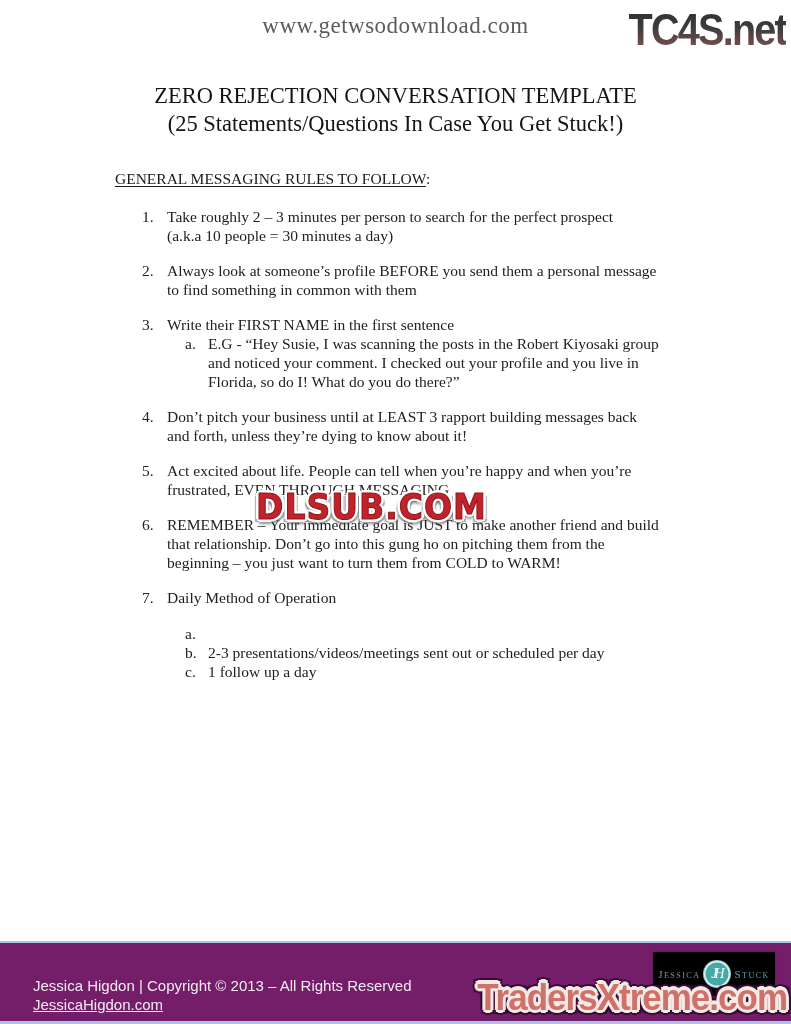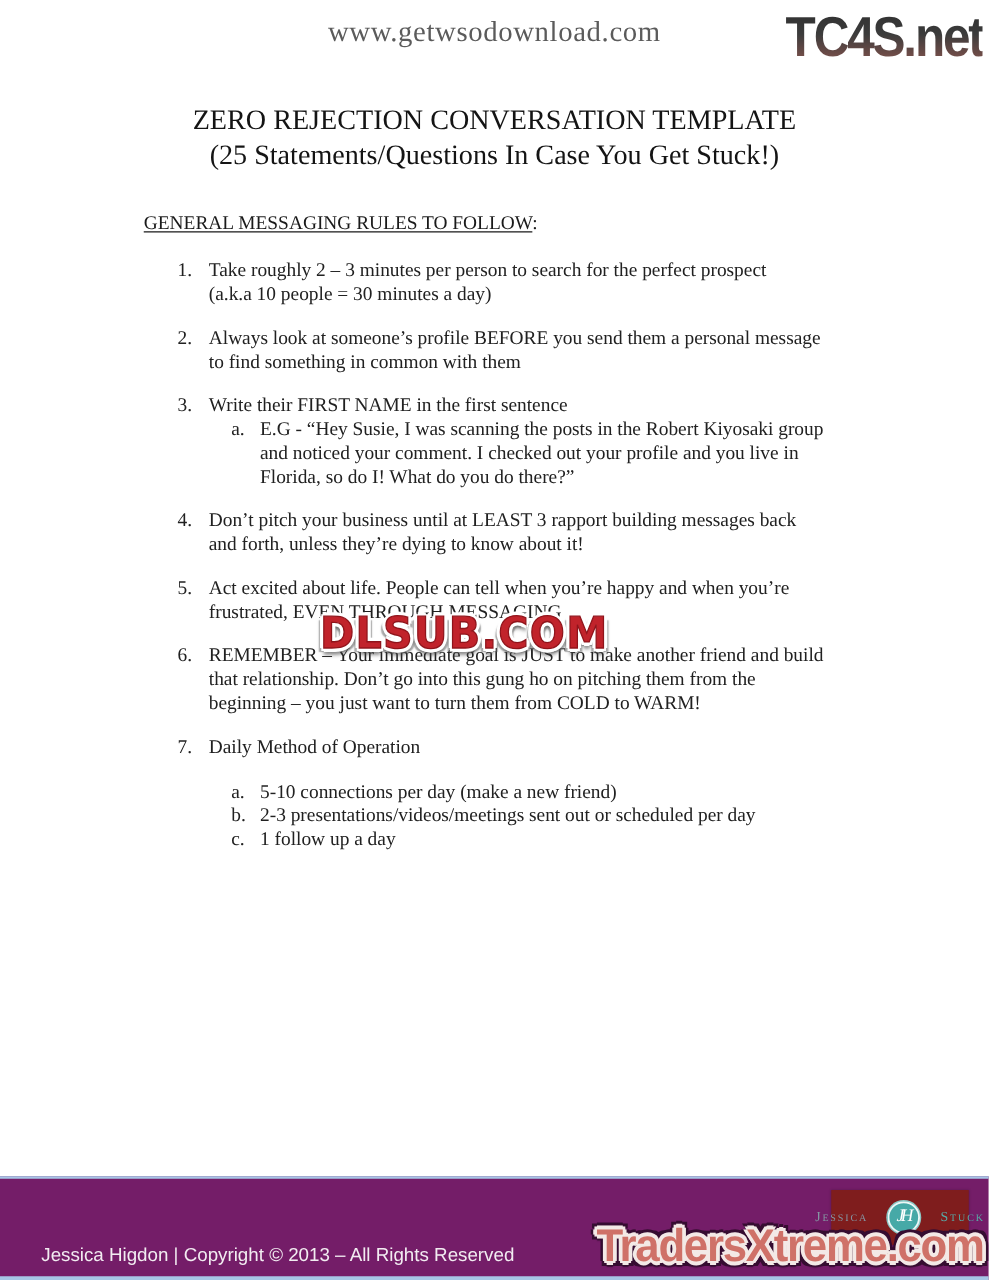--- a/index.html
+++ b/index.html
@@ -70,23 +70,23 @@
     border-top:2px solid #a6c5e6; border-bottom:3px solid #a6c5e6;
   }
   .footer-text {
     position:absolute; left:33px; bottom:7px;
     font-family:"Liberation Sans", sans-serif; font-size:15px; line-height:19px;
     color:#f2ecf1;
   }
   .footer-link { text-decoration:underline; color:#f2ecf1; cursor:pointer; }
 
   .jh-badge {
-    position:absolute; right:16px; top:9px; width:110px; height:44px;
-    background:#7f1d1d; box-shadow:0 0 2px rgba(0,0,0,0.25);
-    display:flex; align-items:center; justify-content:center; gap:16px;
+    position:absolute; right:16px; top:9px; width:122px; height:44px;
+    background:#000000; box-shadow:0 0 2px rgba(0,0,0,0.25);
+    display:flex; align-items:center; justify-content:center; gap:4px;
     z-index:1;
   }
   .jh-badge .name {
     font-family:"Liberation Serif", serif; font-variant:small-caps;
     font-size:11px; letter-spacing:1.5px;
   }
   .jh-badge .first { color:#8496a3; }
   .jh-badge .last  { color:#58a8a5; }
   .jh-monogram {
     width:26px; height:26px; flex:0 0 26px; border-radius:50%;
@@ -181,40 +181,40 @@
   </div>
 
   <div class="rule">
     <div class="row">
       <span class="marker">7.</span>
       <span class="txt">Daily Method of Operation</span>
     </div>
     <div class="sublist gap-before">
       <div class="row">
         <span class="marker">a.</span>
-        <span class="txt">5-10 connections per day (make a new friend)</span>
       </div>
       <div class="row">
         <span class="marker">b.</span>
         <span class="txt">2-3 presentations/videos/meetings sent out or scheduled per day</span>
       </div>
       <div class="row">
         <span class="marker">c.</span>
         <span class="txt">1 follow up a day</span>
       </div>
     </div>
   </div>
 
 </div>
 
 <div class="watermark">DLSUB.COM</div>
 
 <div class="footer">
   <div class="footer-text">
     <div>Jessica Higdon | Copyright © 2013 – All Rights Reserved</div>
+    <div><span class="footer-link">JessicaHigdon.com</span></div>
   </div>
 
   <div class="jh-badge">
     <span class="name first">Jessica</span>
     <span class="jh-monogram">JH</span>
     <span class="name last">Stuck</span>
   </div>
 
   <div class="tx-logo">TradersXtreme.com</div>
 </div>

